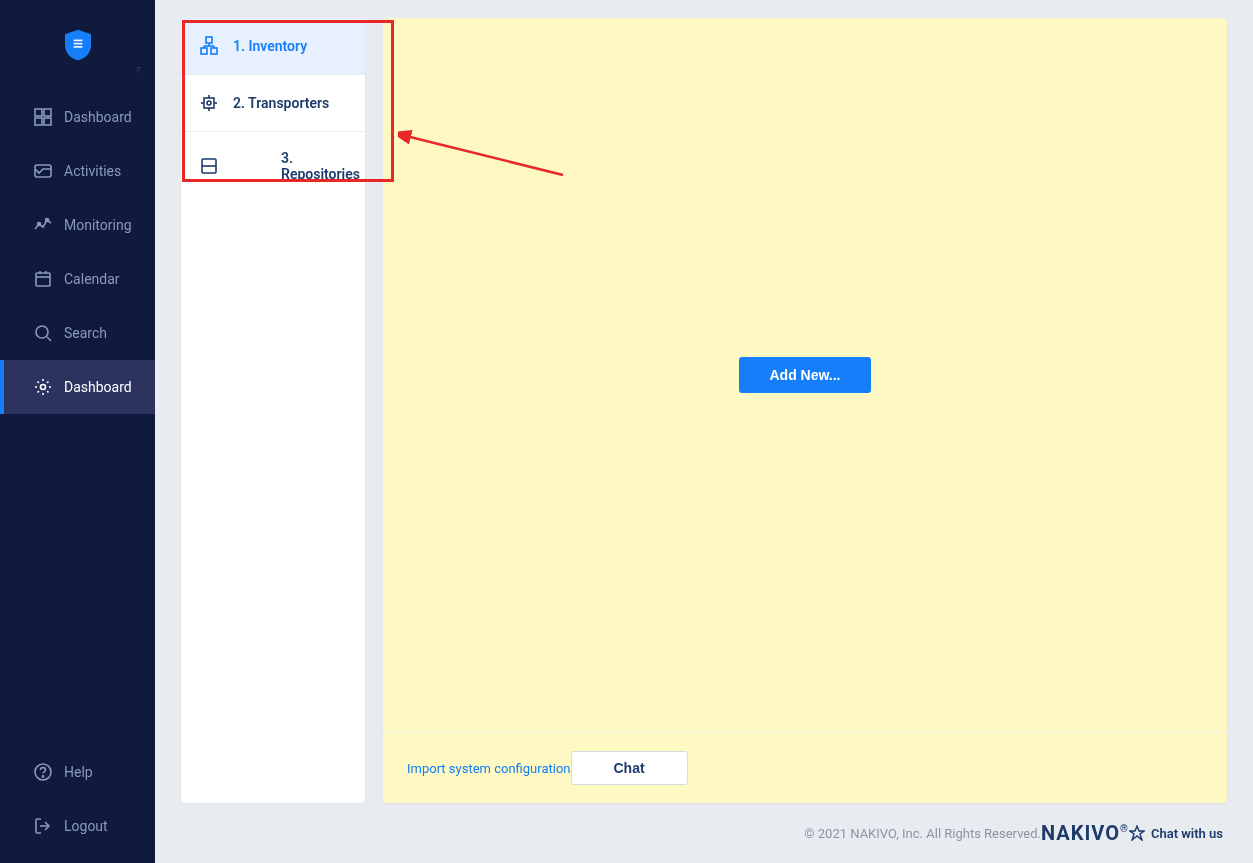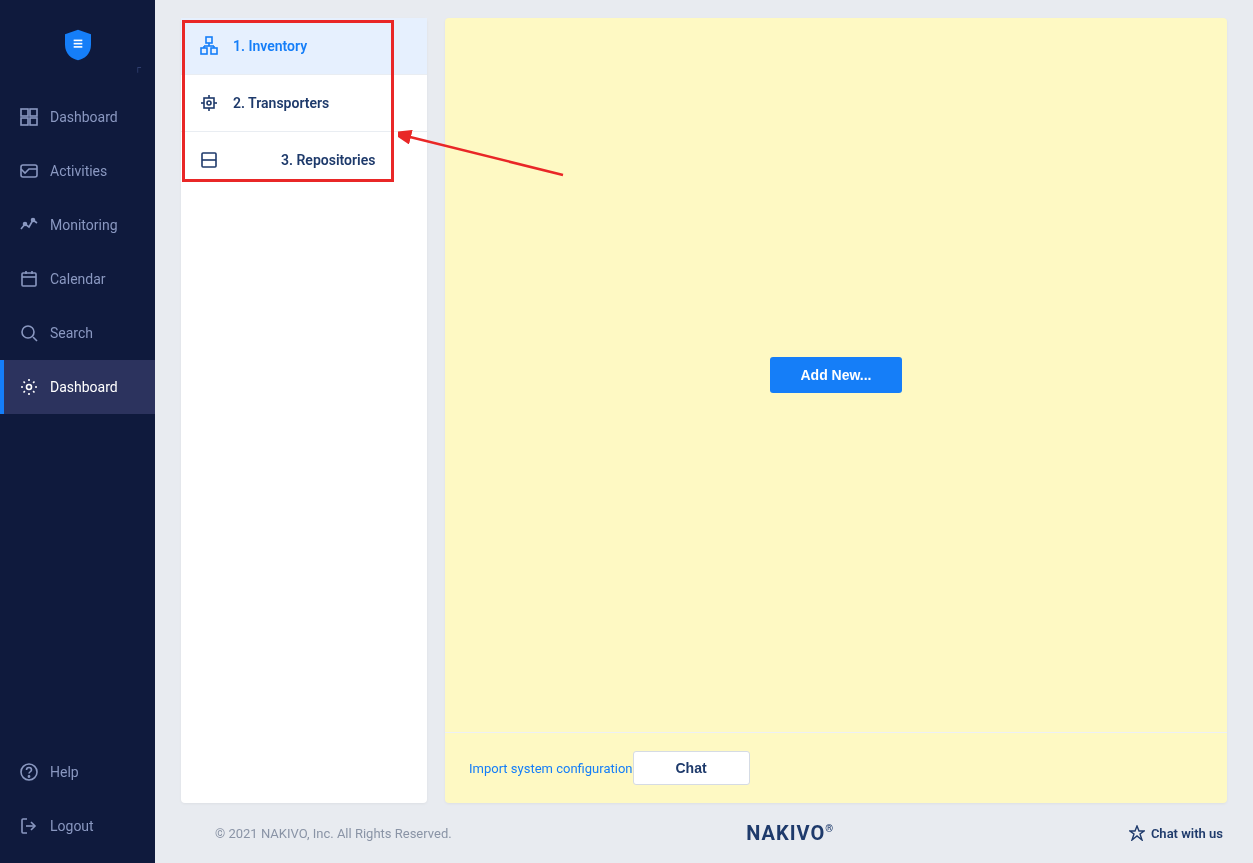--- a/index.html
+++ b/index.html
@@ -6,43 +6,43 @@
 body { font-family: -apple-system, BlinkMacSystemFont, 'Segoe UI', Roboto, sans-serif; background: #e8ebf0; width: 1253px; height: 863px; overflow: hidden; }
 
 .app { display: flex; width: 100%; height: 100%; }
 
 .sidebar { width: 155px; background: #0f1a3d; display: flex; flex-direction: column; }
 .logo-area { height: 90px; display: flex; align-items: center; justify-content: center; position: relative; }
 .shield-icon { width: 26px; height: 32px; }
 .corner-mark { position: absolute; bottom: 18px; right: 14px; color: #3a4a7e; font-size: 9px; }
 
 .nav-items { flex: 1; }
-.nav-item { display: flex; align-items: center; padding: 18px 16px; color: #8a98c1; font-size: 14px; cursor: pointer; border-left: 4px solid transparent; }
+.nav-item { display: flex; align-items: center; padding: 18px 30px; color: #8a98c1; font-size: 14px; cursor: pointer; border-left: 4px solid transparent; }
 .nav-item.active { background: #2c335e; color: #ffffff; border-left: 4px solid #157ef8; }
 .nav-item .nav-icon { width: 18px; height: 18px; margin-right: 12px; flex-shrink: 0; }
 .nav-bottom { margin-top: auto; margin-bottom: 10px; }
 
 .main-area { flex: 1; display: flex; flex-direction: column; padding: 18px 26px 0 26px; }
 .content-row { display: flex; gap: 18px; flex: 1; }
 
-.steps-panel { width: 246px; background: #fff; border-radius: 4px; box-shadow: 0 1px 3px rgba(0,0,0,0.05); }
+.steps-panel { width: 184px; background: #fff; border-radius: 4px; box-shadow: 0 1px 3px rgba(0,0,0,0.05); }
 .step-item { display: flex; align-items: center; padding: 18px 18px; border-bottom: 1px solid #e9edf2; color: #1e3a6b; font-weight: 600; font-size: 14px; cursor: pointer; }
 .step-item:last-child { border-bottom: none; gap: 48px; }
 .step-item.active { background: #e6f0fe; color: #157ef8; }
 .step-item .step-icon { width: 20px; height: 20px; margin-right: 14px; flex-shrink: 0; }
 
 .content-panel { flex: 1; background: #fef9c3; border-radius: 4px; box-shadow: 0 1px 3px rgba(0,0,0,0.05); display: flex; flex-direction: column; }
 .content-body { flex: 1; display: flex; align-items: center; justify-content: center; }
 .add-btn { background: #157ef8; color: #fff; border: none; padding: 10px 30px; border-radius: 3px; font-size: 14px; font-weight: 600; cursor: pointer; }
 
 .content-footer { display: flex; align-items: center; justify-content: flex-start; padding: 18px 24px; border-top: 1px solid #edf0f5; }
 .import-link { color: #157ef8; font-size: 13px; cursor: pointer; }
 .next-btn { background: #fff; border: 1px solid #d5dbe4; color: #1e3a6b; padding: 8px 42px; border-radius: 3px; font-size: 14px; font-weight: 600; cursor: pointer; }
 
-.footer { display: flex; align-items: center; justify-content: space-between; padding: 18px 4px 18px 4px; font-size: 13px; color: #8a94a6; margin-left: 30px; }
+.footer { display: flex; align-items: center; justify-content: flex-end; padding: 18px 4px 18px 4px; font-size: 13px; color: #8a94a6; }
 .brand-logo { font-size: 20px; font-weight: 700; color: #1e3a6b; letter-spacing: 1px; }
 .brand-logo sup { font-size: 10px; }
 .chat-link { display: flex; align-items: center; color: #1e3a6b; font-weight: 600; cursor: pointer; }
 .chat-link svg { margin-right: 6px; }
 
 .highlight-box { position: absolute; left: 182px; top: 20px; width: 212px; height: 162px; border: 3px solid #e92727; pointer-events: none; }
 .arrow-annotation { position: absolute; left: 398px; top: 130px; pointer-events: none; }
 </style>
 </head>
 <body>

